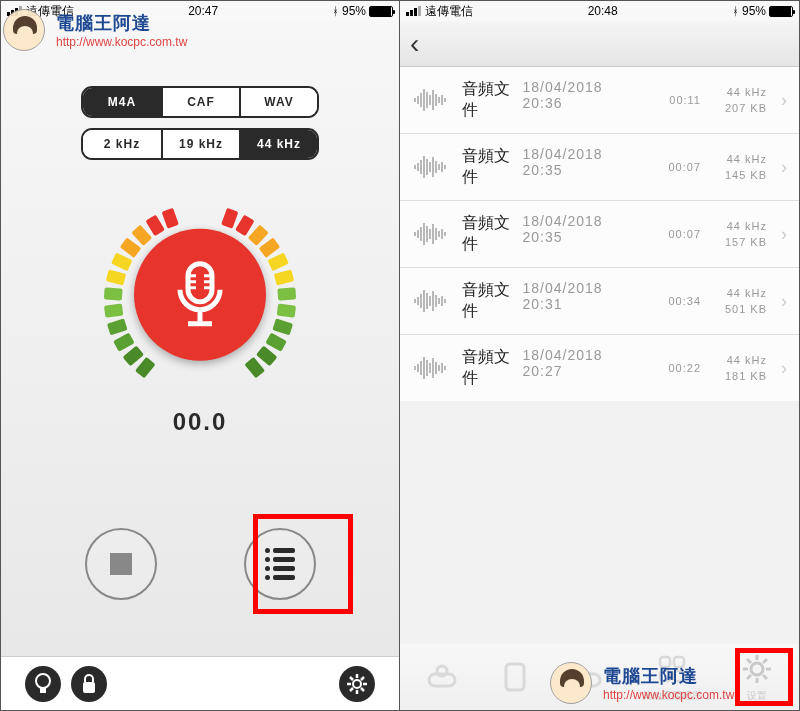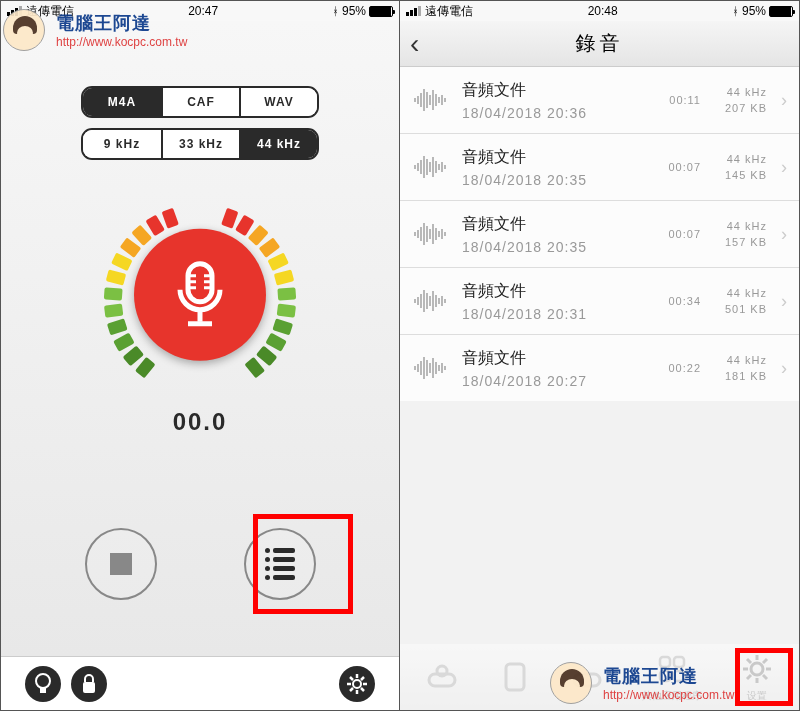--- a/index.html
+++ b/index.html
@@ -50,21 +50,21 @@
 
 .header{height:46px;background:linear-gradient(#f5f5f5,#e5e5e5);border-bottom:1px solid #ccc;display:flex;align-items:center;position:relative}
 .back{position:absolute;left:10px;font-size:28px;color:#333;cursor:pointer}
 .header h1{flex:1;text-align:center;font-size:20px;font-weight:500;letter-spacing:4px}
 .list{flex:1;overflow-y:auto;background:#f2f2f2}
 .row{height:66px;display:flex;align-items:center;padding:0 12px 0 8px;gap:10px;cursor:pointer}
 .row:nth-child(odd){background:#fcfcfc}
 .row:nth-child(even){background:#eee}
 .wave{width:44px;display:flex;align-items:center;justify-content:center;gap:1px}
 .wave i{width:2px;background:#b8b8b8}
-.rinfo{flex:1;display:flex;flex-direction:column;gap:4px}
+.rinfo{flex:1;display:flex;flex-direction:row;gap:4px}
 .rinfo .title{font-size:16px;color:#222}
 .rinfo .date{font-size:14px;color:#999;letter-spacing:1px}
 .rmeta{width:58px;text-align:right;font-size:11px;color:#999;letter-spacing:1px}
 .rmeta2{width:56px;text-align:right;font-size:11px;color:#999;letter-spacing:1px;display:flex;flex-direction:column;gap:4px;margin-right:4px}
 .chev{color:#ccc;font-size:18px}
 .sep{height:1px;background:#ddd}
 .menu-bar{height:40px;background:#fff;border-top:1px solid #ccc;border-bottom:1px solid #ccc;display:flex;align-items:center;justify-content:center;font-size:18px;letter-spacing:8px;cursor:pointer;position:relative}
 .highlight-2{position:absolute;border:4px solid red;padding:1px 8px;pointer-events:none;left:162px;top:2px;height:30px;width:74px}
 .tabbar{height:66px;background:linear-gradient(#eee,#ddd);display:flex;align-items:center;justify-content:space-around;padding:0 6px;position:relative}
 .tab{display:flex;flex-direction:column;align-items:center;gap:2px;color:#888;cursor:pointer;font-size:10px}
@@ -106,22 +106,22 @@
         </div>
     </div>
 
     <div class="main-left">
       <div class="seg">
         <button class="active">M4A</button>
         <button>CAF</button>
         <button>WAV</button>
       </div>
       <div class="seg seg2">
-        <button>9 kHz</button>
-        <button>33 kHz</button>
+        <button>2 kHz</button>
+        <button>19 kHz</button>
         <button class="active">44 kHz</button>
       </div>
 
       <div class="meter-wrap">
         <svg width="220" height="200" viewBox="0 0 220 200">
           <g transform="translate(110,100)">
             <g id="segs">
                 <rect x="-6" y="-96" width="12" height="18" rx="2" fill="#e7342c" transform="rotate(-20)"></rect>
                 <rect x="-6" y="-96" width="12" height="18" rx="2" fill="#e7342c" transform="rotate(-31)"></rect>
                 <rect x="-6" y="-96" width="12" height="18" rx="2" fill="#f5a623" transform="rotate(-42)"></rect>
@@ -231,21 +231,20 @@
         <span style="font-size:11px">ᚼ</span>
         <span>95%</span>
         <div class="battery">
             <div class="battery-fill"></div>
           </div>
       </div>
     </div>
 
     <div class="header">
       <div class="back">‹</div>
-      <h1>錄音</h1>
     </div>
 
     <div class="list" id="rec-list">
         <div class="row">
           <div class="wave">
             <i style="height: 4px;"></i>
             <i style="height: 8px;"></i>
             <i style="height: 14px;"></i>
             <i style="height: 22px;"></i>
             <i style="height: 16px;"></i>

